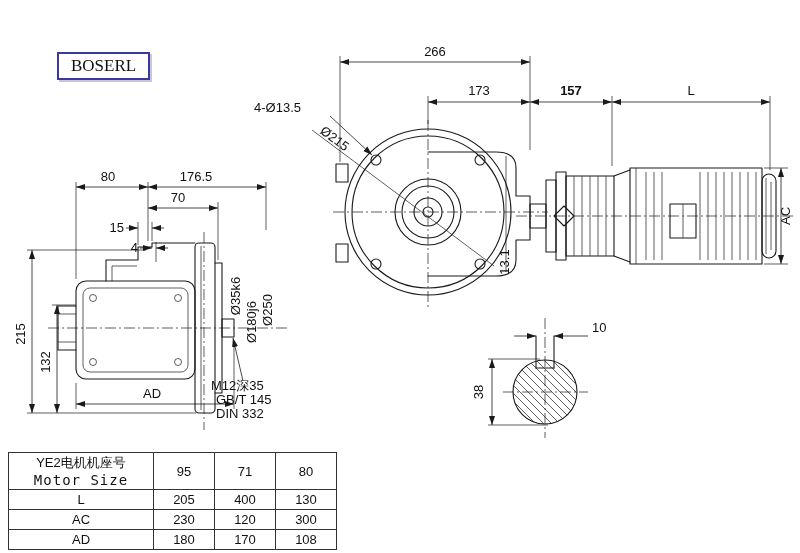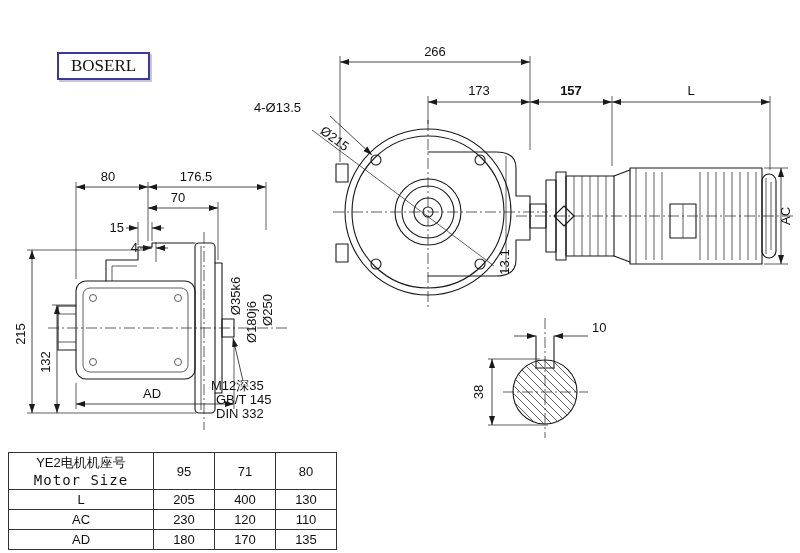--- a/index.html
+++ b/index.html
@@ -241,24 +241,24 @@
     <tr class="dt">
       <td class="c0">L</td>
       <td class="cv">205</td>
       <td class="cv">400</td>
       <td class="cv">130</td>
     </tr>
     <tr class="dt">
       <td class="c0">AC</td>
       <td class="cv">230</td>
       <td class="cv">120</td>
-      <td class="cv">110</td>
+      <td class="cv">300</td>
     </tr>
     <tr class="dt">
       <td class="c0">AD</td>
       <td class="cv">180</td>
       <td class="cv">170</td>
-      <td class="cv">135</td>
+      <td class="cv">108</td>
     </tr>
   </tbody>
     </table>
 
 </div>
 
 </body></html>

